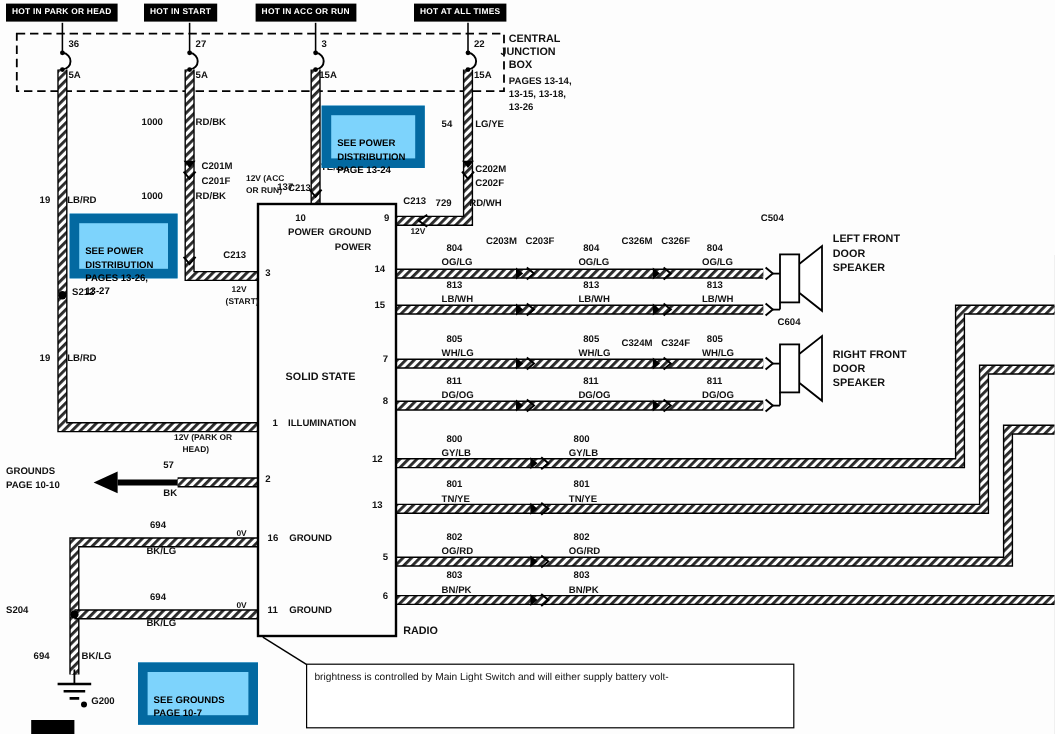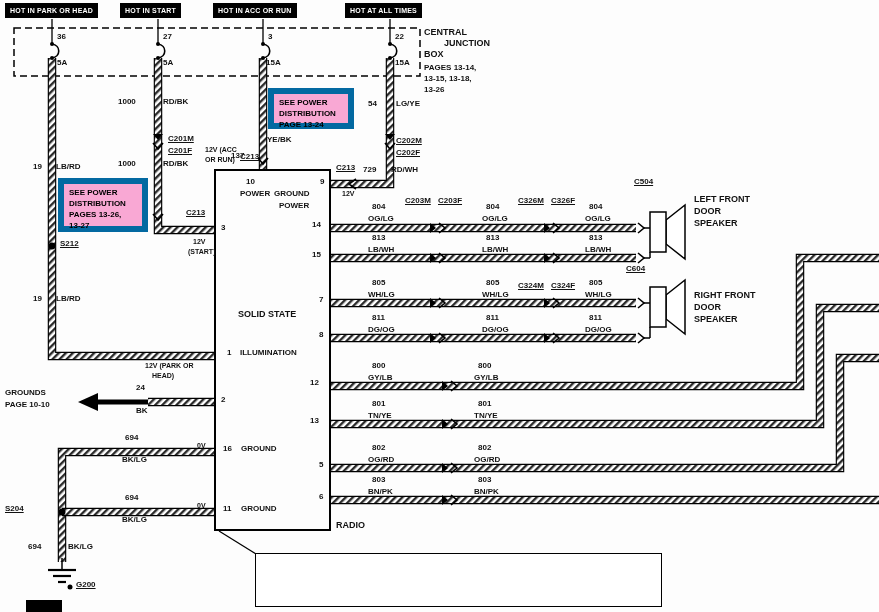--- a/index.html
+++ b/index.html
@@ -2,24 +2,24 @@
 <html><head>
 <meta charset="utf-8">
 <style>
   html,body{margin:0;padding:0;background:#d8d8d8;}
   #stage{position:relative;width:879px;height:612px;background:#fdfdfd;overflow:hidden;
          font-family:"Liberation Sans",sans-serif;}
   #diagram-svg{position:absolute;left:0;top:0;}
   .lbl{position:absolute;font:700 8px/1.1 "Liberation Sans",sans-serif;color:#111;white-space:nowrap;}
   .sm{font-size:7px;}
   .lg{font-size:9px;}
-  .u{text-decoration:underline;}
+  .u{}
   .hdr{position:absolute;background:#000;color:#fff;font:700 7px/1 "Liberation Sans",sans-serif;
        padding:4px 5px;white-space:nowrap;letter-spacing:.2px;}
-  .obox{position:absolute;border:6px solid #0369a1;background:#f9a8d4;box-sizing:border-box;padding:3px 5px;}
+  .obox{position:absolute;border:8px solid #0369a1;background:#7dd3fc;box-sizing:border-box;padding:18px 5px;}
   .obox .line{font:700 8px/11px "Liberation Sans",sans-serif;white-space:nowrap;}
   #notebox{position:absolute;left:255px;top:553px;width:407px;height:54px;border:1.5px solid #000;
            background:#fff;box-sizing:border-box;padding:3px 6px;}
   #notebox .nline{font:400 8.5px/15px "Liberation Sans",sans-serif;white-space:nowrap;color:#111;}
 </style>
 </head>
 <body>
 
 <div id="stage">
 
@@ -135,21 +135,21 @@
       <line x1="219" y1="531" x2="256" y2="554" stroke="#000" stroke-width="1.2"></line>
       <rect x="26" y="600" width="36" height="12" fill="#000"></rect>
     </svg>
 
   <div class="hdr" style="left:5px;top:3px">HOT IN PARK OR HEAD</div>
   <div class="hdr" style="left:120px;top:3px">HOT IN START</div>
   <div class="hdr" style="left:213px;top:3px">HOT IN ACC OR RUN</div>
   <div class="hdr" style="left:345px;top:3px">HOT AT ALL TIMES</div>
 
   <div class="lbl lg" style="left:424px;top:28px">CENTRAL</div>
-  <div class="lbl lg" style="left:444px;top:39px">JUNCTION</div>
+  <div class="lbl lg" style="left:417px;top:39px">JUNCTION</div>
   <div class="lbl lg" style="left:424px;top:50px">BOX</div>
   <div class="lbl" style="left:424px;top:64px">PAGES 13-14,</div>
   <div class="lbl" style="left:424px;top:75px">13-15, 13-18,</div>
   <div class="lbl" style="left:424px;top:86px">13-26</div>
 
   <div class="lbl" style="left:57px;top:33px">36</div>
   <div class="lbl" style="left:57px;top:59px">5A</div>
   <div class="lbl" style="left:163px;top:33px">27</div>
   <div class="lbl" style="left:163px;top:59px">5A</div>
   <div class="lbl" style="left:268px;top:33px">3</div>
@@ -183,21 +183,21 @@
   <div class="lbl sm" style="left:342px;top:190px">12V</div>
 
   <div class="lbl" style="left:33px;top:163px">19</div>
   <div class="lbl" style="left:56px;top:163px">LB/RD</div>
   <div class="lbl u" style="left:60px;top:240px">S212</div>
   <div class="lbl" style="left:33px;top:295px">19</div>
   <div class="lbl" style="left:56px;top:295px">LB/RD</div>
   <div class="lbl sm" style="left:145px;top:362px">12V (PARK OR</div>
   <div class="lbl sm" style="left:152px;top:372px">HEAD)</div>
 
-  <div class="lbl" style="left:136px;top:384px">24</div>
+  <div class="lbl" style="left:136px;top:384px">57</div>
   <div class="lbl" style="left:136px;top:407px">BK</div>
   <div class="lbl" style="left:5px;top:389px">GROUNDS</div>
   <div class="lbl" style="left:5px;top:401px">PAGE 10-10</div>
   <div class="lbl" style="left:125px;top:434px">694</div>
   <div class="lbl" style="left:122px;top:456px">BK/LG</div>
   <div class="lbl sm" style="left:197px;top:442px">0V</div>
   <div class="lbl" style="left:125px;top:494px">694</div>
   <div class="lbl" style="left:122px;top:516px">BK/LG</div>
   <div class="lbl sm" style="left:197px;top:502px">0V</div>
   <div class="lbl u" style="left:5px;top:505px">S204</div>
@@ -277,37 +277,42 @@
   <div class="lbl" style="left:478px;top:476px">803</div>
   <div class="lbl" style="left:474px;top:488px">BN/PK</div>
 
   <div class="lbl u" style="left:405px;top:197px">C203M</div>
   <div class="lbl u" style="left:438px;top:197px">C203F</div>
   <div class="lbl u" style="left:518px;top:197px">C326M</div>
   <div class="lbl u" style="left:551px;top:197px">C326F</div>
   <div class="lbl u" style="left:518px;top:282px">C324M</div>
   <div class="lbl u" style="left:551px;top:282px">C324F</div>
   <div class="lbl u" style="left:634px;top:178px">C504</div>
-  <div class="lbl u" style="left:626px;top:265px">C604</div>
+  <div class="lbl u" style="left:648px;top:265px">C604</div>
 
   <div class="lbl lg" style="left:694px;top:195px">LEFT FRONT</div>
   <div class="lbl lg" style="left:694px;top:207px">DOOR</div>
   <div class="lbl lg" style="left:694px;top:219px">SPEAKER</div>
   <div class="lbl lg" style="left:694px;top:291px">RIGHT FRONT</div>
   <div class="lbl lg" style="left:694px;top:303px">DOOR</div>
   <div class="lbl lg" style="left:694px;top:315px">SPEAKER</div>
 
   <div class="obox" style="left:58px;top:178px;width:90px;height:54px">
     <div class="line">SEE POWER</div>
     <div class="line">DISTRIBUTION</div>
     <div class="line">PAGES 13-26,</div>
     <div class="line">13-27</div>
   </div>
   <div class="obox" style="left:268px;top:88px;width:86px;height:41px">
     <div class="line">SEE POWER</div>
     <div class="line">DISTRIBUTION</div>
     <div class="line">PAGE 13-24</div>
   </div>
+  <div class="obox" style="left:115px;top:552px;width:100px;height:33px">
+    <div class="line">SEE GROUNDS</div>
+    <div class="line">PAGE 10-7</div>
+  </div>
 
   <div id="notebox">
+    <div class="nline">brightness is controlled by Main Light Switch and will either supply battery volt-</div>
   </div>
 
 </div>
 
 </body></html>

